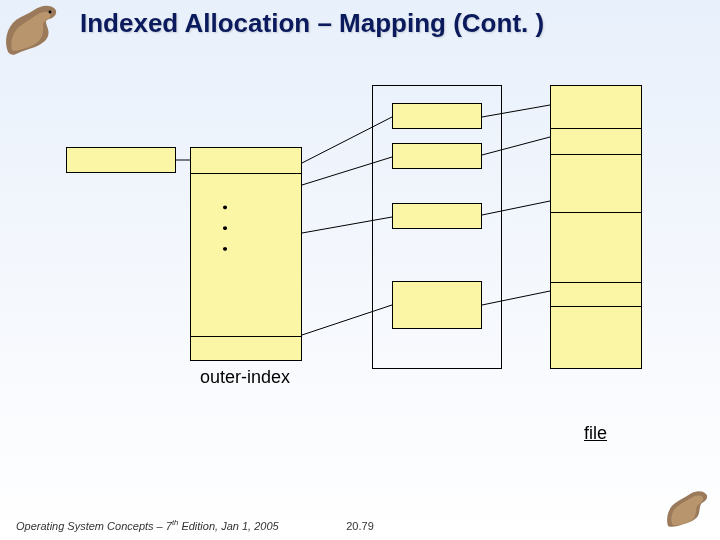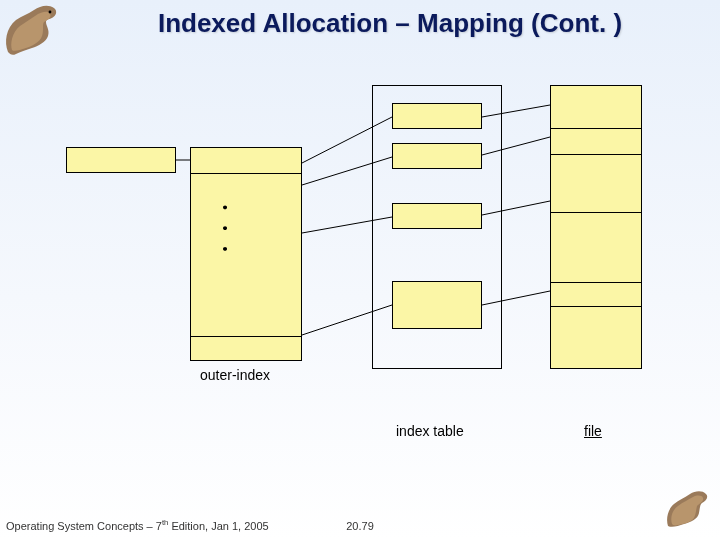--- a/index.html
+++ b/index.html
@@ -12,21 +12,20 @@
     overflow: hidden;
   }
   .title {
     position: absolute;
     top: 8px;
     left: 80px;
     right: 20px;
     font-size: 26px;
     font-weight: bold;
     color: #0b1a5c;
-    text-align: center;
     text-shadow: 1px 1px 2px rgba(0,0,0,0.15);
   }
   .dino-left {
     position: absolute;
     top: 2px; left: 2px;
     width: 62px; height: 56px;
   }
   .dino-right {
     position: absolute;
     bottom: 10px; right: 8px;
@@ -36,21 +35,21 @@
     position: absolute;
     top: 55px; left: 0; right: 0; bottom: 40px;
   }
   .footer {
     position: absolute;
     bottom: 4px; left: 0; right: 0;
     height: 26px;
     font-size: 11px;
     color: #333;
   }
-  .footer-left { position: absolute; left: 6px; bottom: 4px; }
+  .footer-left { position: absolute; left: 16px; bottom: 4px; font-style: italic; }
   .footer-center { position: absolute; left: 50%; transform: translateX(-50%); bottom: 4px; }
   .footer-right { position: absolute; right: 60px; bottom: 4px; }
   .block {
     position: absolute;
     background: #fbf6a6;
     border: 1px solid #000;
   }
   .outline {
     position: absolute;
     border: 1px solid #000;
@@ -63,21 +62,21 @@
   }
   .dots {
     position: absolute;
     line-height: 6px;
     font-size: 40px;
     color: #000;
     letter-spacing: -4px;
   }
   .lbl {
     position: absolute;
-    font-size: 14px;
+    font-size: 18px;
     color: #000;
   }
   .sup { font-size: 0.7em; vertical-align: super; }
   svg.conn {
     position: absolute;
     top: 0; left: 0;
     width: 100%; height: 100%;
     pointer-events: none;
   }
 </style>
@@ -126,21 +125,20 @@
 
   <div class="block" style="left:550px; top:30px; width:92px; height:284px;">
     <div class="divider" style="left:0; right:0; top:42px;"></div>
     <div class="divider" style="left:0; right:0; top:68px;"></div>
     <div class="divider" style="left:0; right:0; top:126px;"></div>
     <div class="divider" style="left:0; right:0; top:196px;"></div>
     <div class="divider" style="left:0; right:0; top:220px;"></div>
   </div>
 
   <div class="lbl" style="left:200px; top:312px;">outer-index</div>
-  <div class="lbl" style="left:396px; top:368px;">index table</div>
   <div class="lbl" style="left:584px; top:368px;text-decoration:underline;">file</div>
 </div>
 
 <svg class="dino-right" viewBox="0 0 48 42">
   <path d="M4 38 C2 32 3 22 10 16 C15 12 20 10 26 6 C31 3 38 2 42 6 C45 9 42 13 38 15 C36 16 36 20 35 25 C34 31 27 34 20 36 C14 38 8 40 4 38 Z" fill="#9a7a5a"></path>
   <path d="M8 36 C6 30 8 22 14 18 C19 14 24 12 29 9 C33 7 38 7 39 10 C40 13 36 15 33 18 C32 22 32 26 30 30 C27 34 20 36 14 37 C10 38 9 37 8 36 Z" fill="#b8956c"></path>
 </svg>
 
 <div class="footer">
   <div class="footer-left">

